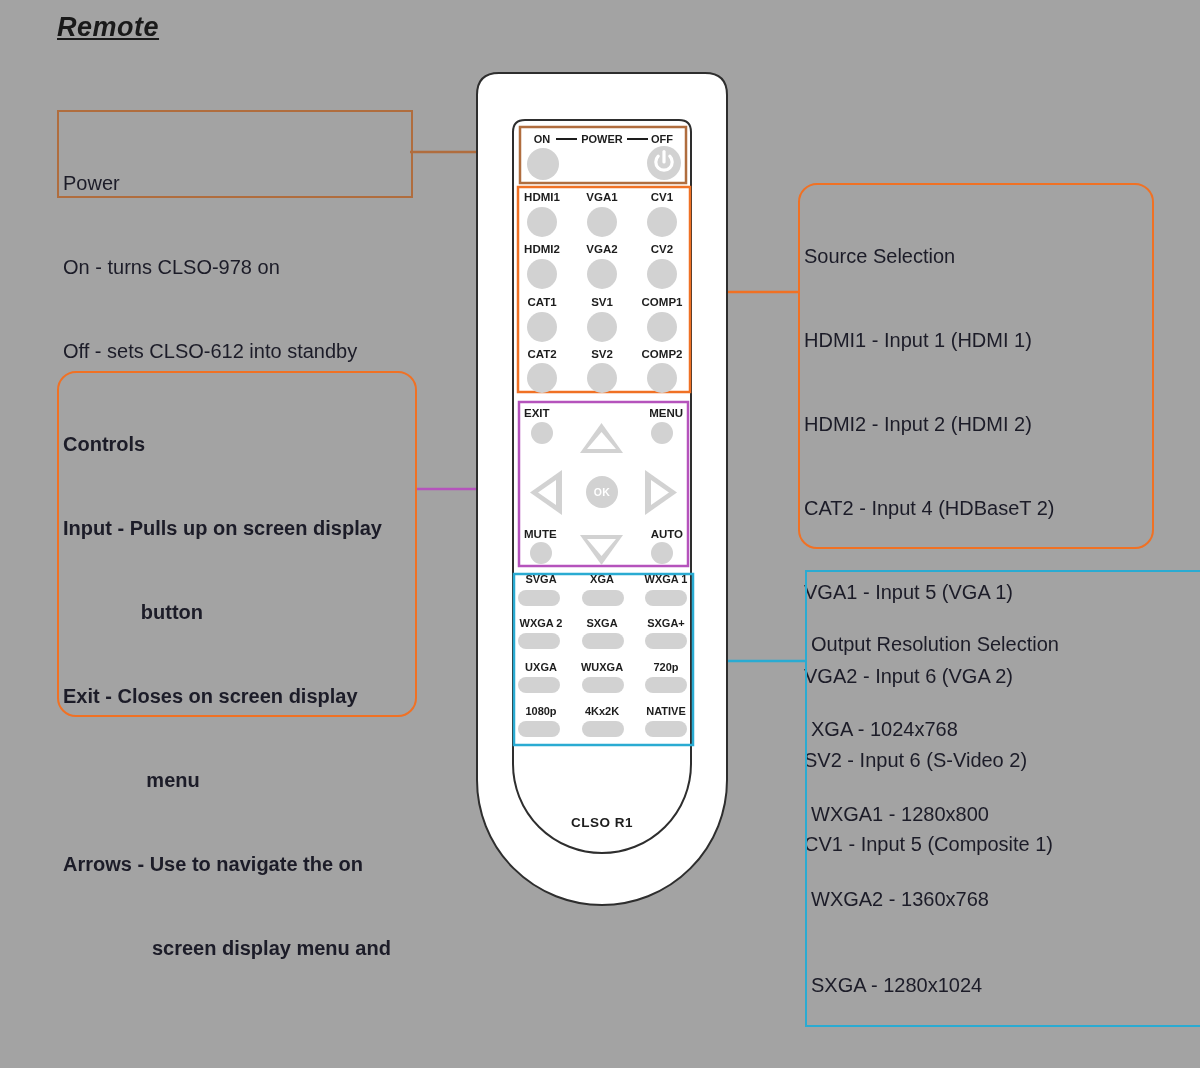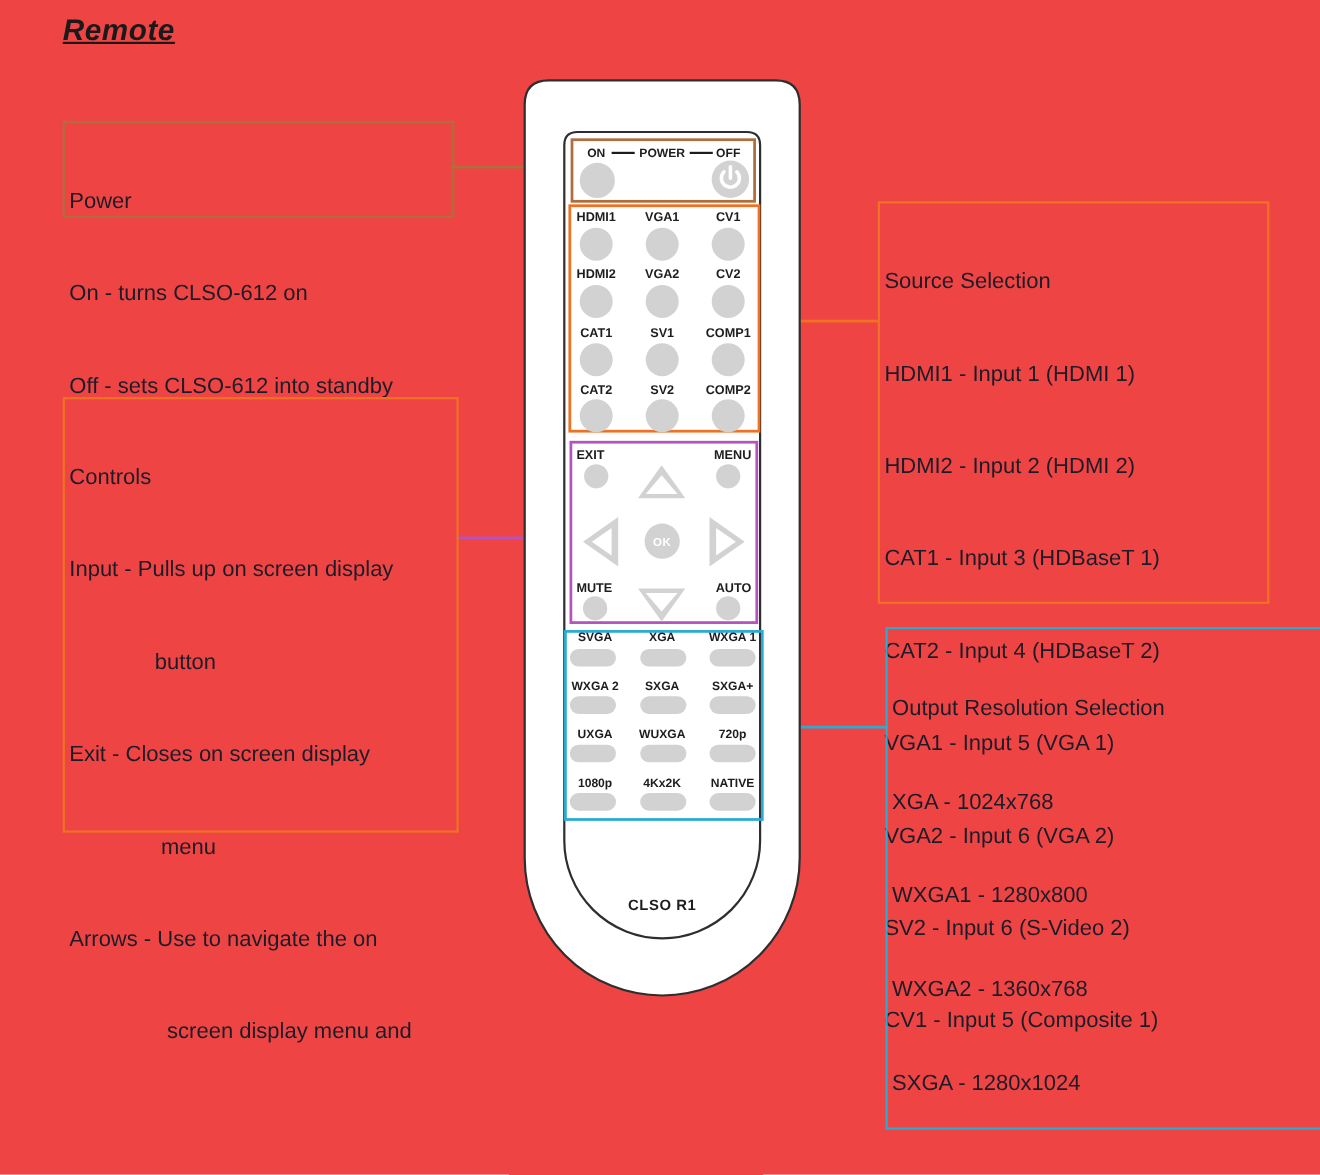--- a/index.html
+++ b/index.html
@@ -6,29 +6,29 @@
     --accent-brown:#b06d3e;
     --accent-orange:#f07124;
     --accent-purple:#b553bc;
     --accent-cyan:#2aabd2;
     --btn-gray:#d2d2d2;
     --ink:#1c1c28;
     --label-ink:#1d1d1d;
     --outline:#2e2e2e;
   }
   html,body{margin:0;padding:0;background:#fff;}
-  .page{position:relative;width:1200px;height:1068px;background:#ef4444;overflow:hidden;
+  .page{position:relative;width:1200px;height:1068px;background:#a3a3a3;overflow:hidden;
         font-family:"Liberation Sans",sans-serif;}
   .title{position:absolute;left:57px;top:12px;margin:0;font-size:27px;font-weight:bold;
          font-style:italic;text-decoration:underline;color:#1a1a1a;letter-spacing:.5px;}
   .scene{position:absolute;left:0;top:0;}
   .callout{position:absolute;border:2px solid;box-sizing:border-box;background:transparent;
            color:var(--ink);font-size:20px;line-height:28px;white-space:pre;padding:1px 4px;}
   .callout.brown{border-color:var(--accent-brown);}
-  .callout.orange{border-color:var(--accent-orange);}
+  .callout.orange{border-color:var(--accent-orange);border-radius:19px;}
   .callout.cyan{border-color:var(--accent-cyan);}
   .callout.lh-tall{line-height:28.4px;}
   
   .body-outline{fill:#ffffff;stroke:var(--outline);stroke-width:2;}
   .sec{fill:none;stroke-width:2.5;}
   .sec.brown{stroke:var(--accent-brown);}
   .sec.orange{stroke:var(--accent-orange);}
   .sec.purple{stroke:var(--accent-purple);}
   .sec.cyan{stroke:var(--accent-cyan);}
   .conn{fill:none;stroke-width:2.5;}
@@ -160,45 +160,44 @@
     <text class="lbl-sm" x="666" y="715" text-anchor="middle">NATIVE</text>
     <rect class="btn" x="518" y="721" width="42" height="16" rx="8"></rect>
     <rect class="btn" x="582" y="721" width="42" height="16" rx="8"></rect>
     <rect class="btn" x="645" y="721" width="42" height="16" rx="8"></rect>
 
     <text class="model" x="602" y="827" text-anchor="middle">CLSO R1</text>
   </svg>
 
   <div class="callout brown" style="left:57px;top:110px;width:356px;height:88px;">
     <div>Power</div>
-    <div>On - turns CLSO-612 on</div>
+    <div>On - turns CLSO-978 on</div>
     <div>Off - sets CLSO-612 into standby</div>
   </div>
 
-  <div class="callout orange" style="left:57px;top:361px;width:360px;height:396px;">
+  <div class="callout orange" style="left:57px;top:371px;width:360px;height:346px;font-weight:bold;">
     <div>Controls</div>
     <div>Input - Pulls up on screen display</div>
     <div>              button</div>
     <div>Exit - Closes on screen display</div>
     <div>               menu</div>
     <div>Arrows - Use to navigate the on</div>
     <div>                screen display menu and</div>
     
     
     
     
     
     
   </div>
 
   <div class="callout orange" style="left:798px;top:183px;width:356px;height:366px;">
     <div>Source Selection</div>
     <div>HDMI1 - Input 1 (HDMI 1)</div>
     <div>HDMI2 - Input 2 (HDMI 2)</div>
-    <div>CAT1 - Input 3 (HDBaseT 1)</div>
     <div>CAT2 - Input 4 (HDBaseT 2)</div>
     <div>VGA1 - Input 5 (VGA 1)</div>
     <div>VGA2 - Input 6 (VGA 2)</div>
     <div>SV2 - Input 6 (S-Video 2)</div>
     <div>CV1 - Input 5 (Composite 1)</div>
     
     
     
   </div>
 

